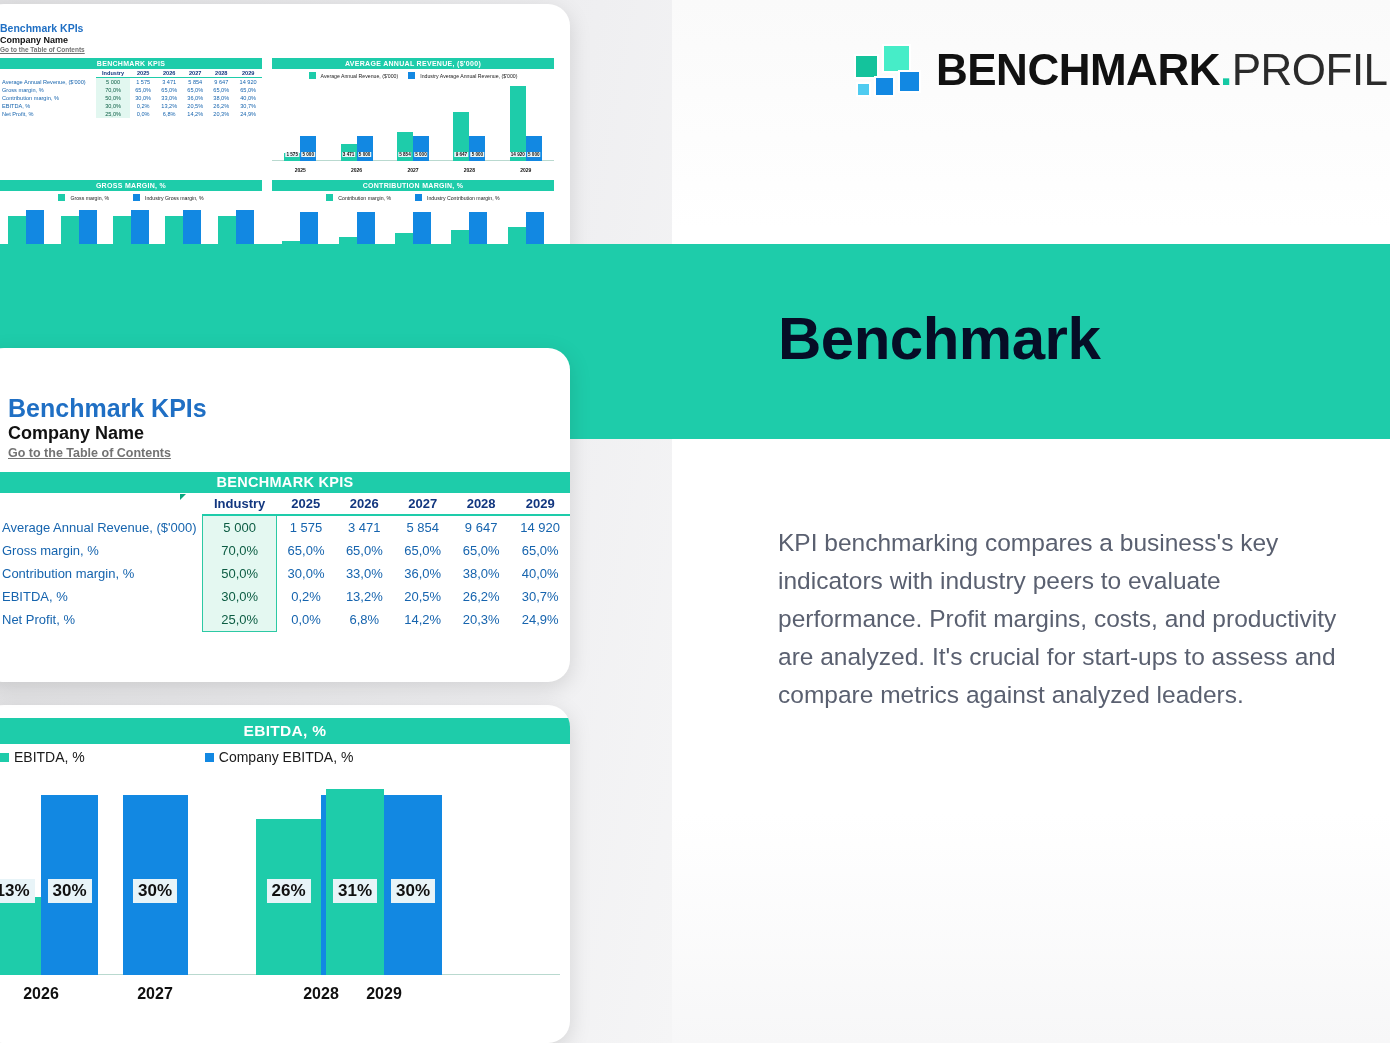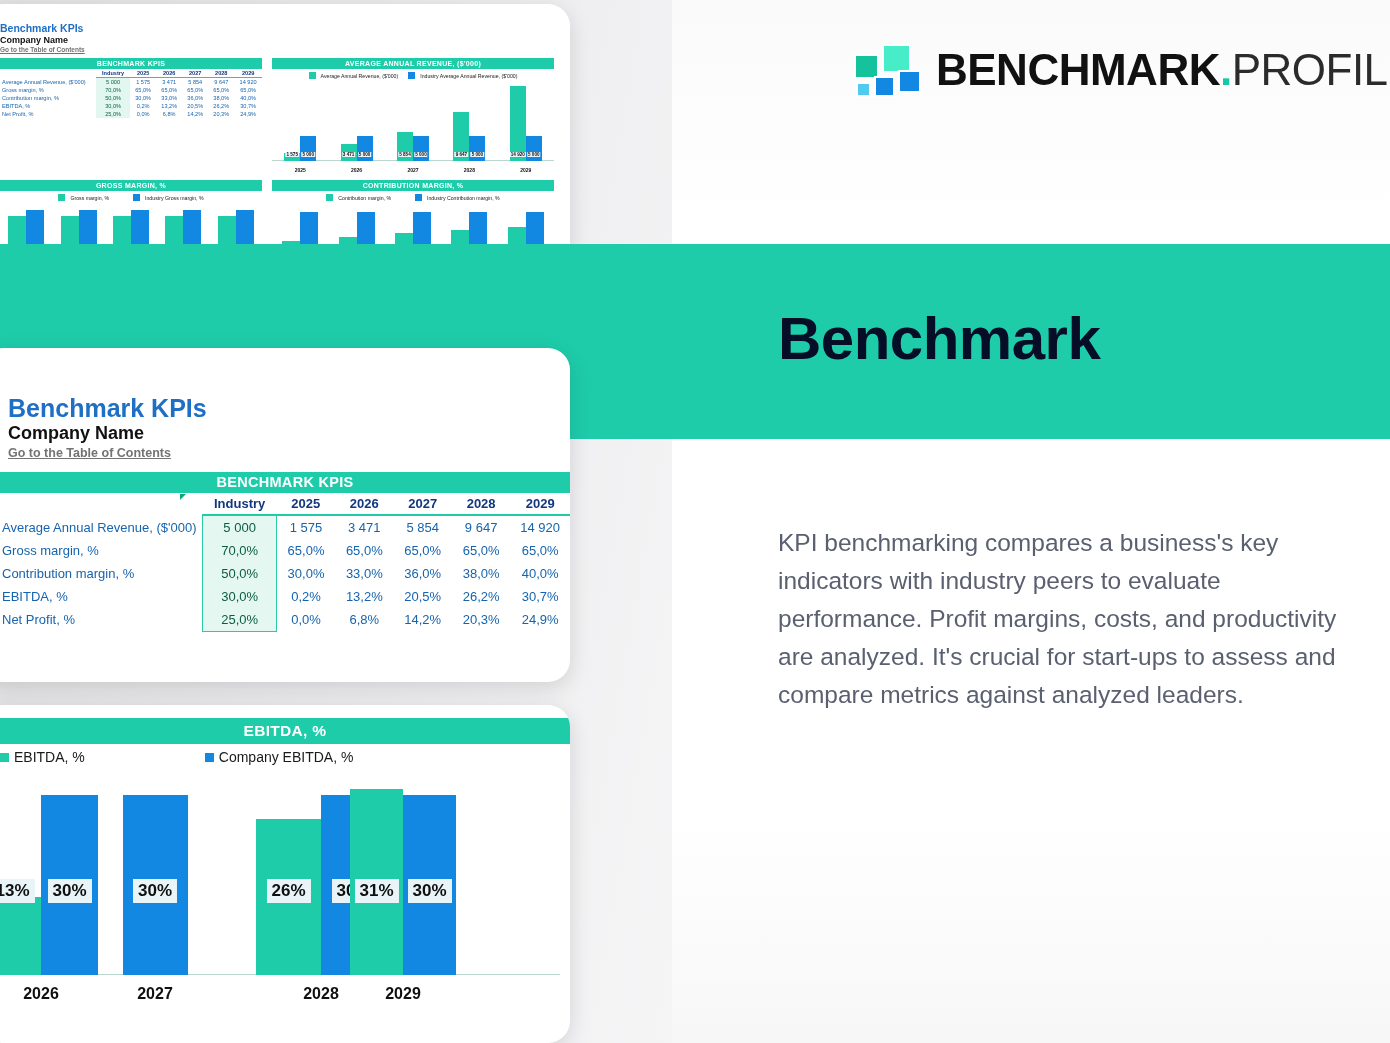--- a/index.html
+++ b/index.html
@@ -498,21 +498,21 @@
       </div>
       <div class="grp" style="left: 342px; width: 134px; height: 198px; bottom: 30px; margin-left: 42px;">
         <div class="bar t" style="width: 65px; height: 156px; margin-left: 0px;">
           <span class="vlbl" style="font-size: 17px; padding: 2px 5px; bottom: 72px;">26%</span>
         </div>
         <div class="bar b" style="width: 65px; height: 180px; margin-left: 0px;">
           <span class="vlbl" style="font-size: 17px; padding: 2px 5px; bottom: 72px;">30%</span>
         </div>
         <span class="xlbl" style="font-size: 16px; bottom: -28px;">2028</span>
       </div>
-      <div class="grp" style="left: 480px; width: 106px; height: 198px; bottom: 30px;">
+      <div class="grp" style="left: 456px; width: 116px; height: 198px; bottom: 30px;">
         <div class="bar t" style="width: 65px; height: 186px; margin-left: 0px;">
           <span class="vlbl" style="font-size: 17px; padding: 2px 5px; bottom: 72px;">31%</span>
         </div>
         <div class="bar b" style="width: 65px; height: 180px; margin-left: 0px;">
           <span class="vlbl" style="font-size: 17px; padding: 2px 5px; bottom: 72px;">30%</span>
         </div>
         <span class="xlbl" style="font-size: 16px; bottom: -28px;">2029</span>
       </div>
     </div>
 </div>

